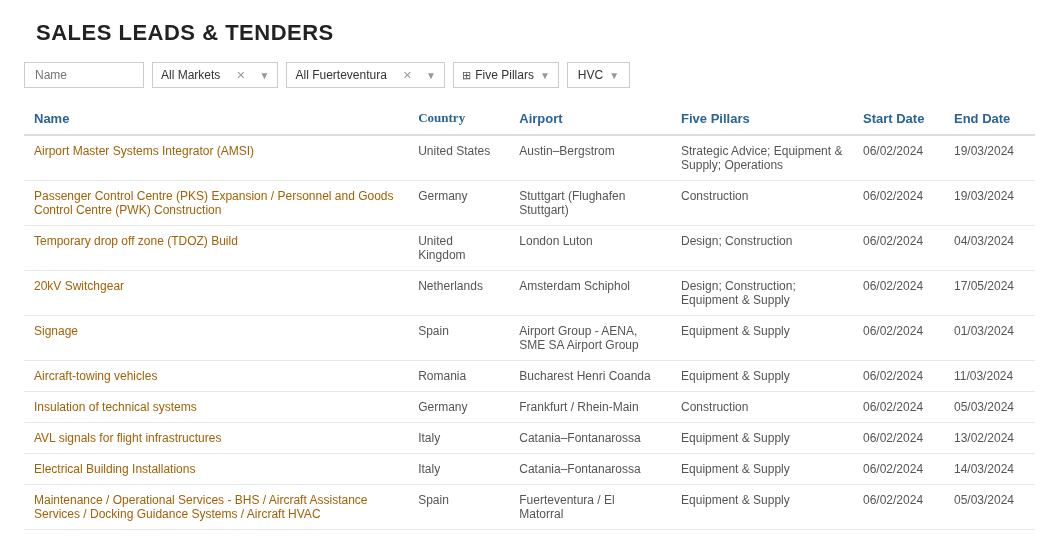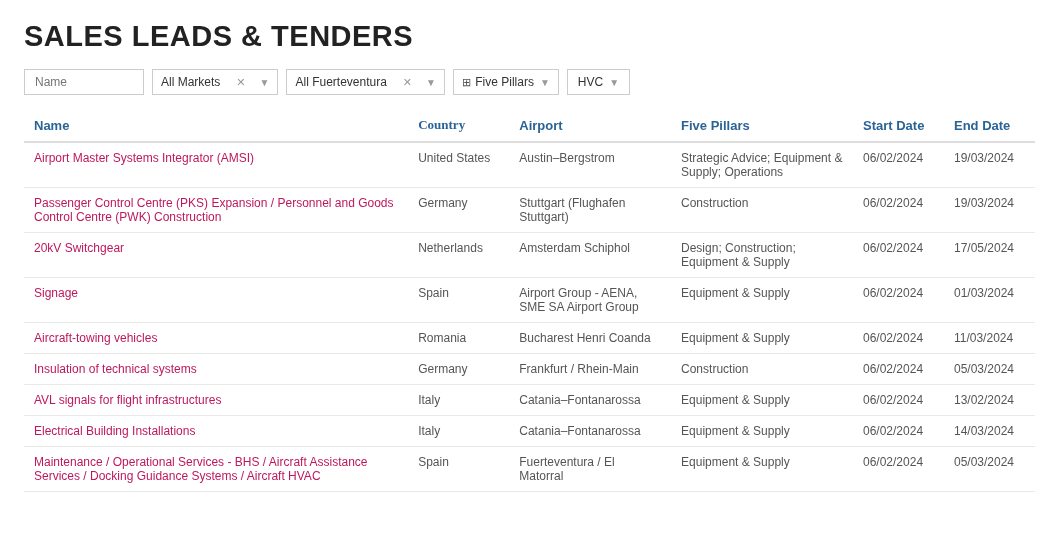--- a/index.html
+++ b/index.html
@@ -1,33 +1,33 @@
 <!DOCTYPE html>
 <html><head>
   <meta charset="utf-8">
   <style>
     * { box-sizing: border-box; margin: 0; padding: 0; }
     body { font-family: Arial, sans-serif; background: #fff; color: #333; font-size: 13px; }
     .container { padding: 20px 24px; }
-    .page-title { font-size: 29px; font-weight: 900; color: #222; letter-spacing: 0.5px; margin-bottom: 16px; text-transform: uppercase; }
+    .page-title { font-size: 22px; font-weight: 900; color: #222; letter-spacing: 0.5px; margin-bottom: 16px; text-transform: uppercase; margin-left: 12px; }
     .filters { display: flex; align-items: center; gap: 8px; margin-bottom: 14px; }
     .filter-input { border: 1px solid #ccc; padding: 5px 10px; font-size: 12px; color: #999; width: 120px; outline: none; }
     .filter-select { border: 1px solid #ccc; padding: 5px 8px; font-size: 12px; color: #333; display: flex; align-items: center; gap: 12px; background: #fff; cursor: pointer; user-select: none; }
     .filter-x { color: #999; cursor: pointer; margin-left: 4px; font-size: 11px; }
     .filter-arrow { color: #999; font-size: 10px; margin-left: 2px; }
     .filter-pillars { border: 1px solid #ccc; padding: 5px 8px; font-size: 12px; display: flex; align-items: center; gap: 4px; background: #fff; cursor: pointer; }
     .filter-pillars .grid-icon { font-size: 11px; color: #555; }
     .filter-hvc { border: 1px solid #ccc; padding: 5px 10px; font-size: 12px; display: flex; align-items: center; gap: 4px; background: #fff; cursor: pointer; }
 
     table { width: 100%; border-collapse: collapse; }
     thead tr { background: #fff; border-bottom: 2px solid #ddd; }
     thead th { text-align: left; padding: 8px 10px; font-size: 13px; font-weight: bold; color: #2a6496; white-space: nowrap; }
     tbody tr { border-bottom: 1px solid #e8e8e8; }
     tbody td { padding: 8px 10px; vertical-align: top; font-size: 12px; color: #555; }
-    tbody td.name-cell a { color: #be185d; text-decoration: none; }
+    tbody td.name-cell a { color: #a16207; text-decoration: none; }
     .col-name { width: 38%; }
     .col-country { width: 10%; font-family: Liberation Serif, serif; }
     .col-airport { width: 16%; }
     .col-pillars { width: 18%; }
     .col-start { width: 9%; }
     .col-end { width: 9%; }
   </style>
 </head>
 <body>
 
@@ -83,20 +83,28 @@
         </tr>
         <tr>
           <td class="name-cell col-name"><a href="#">Passenger Control Centre (PKS) Expansion / Personnel and Goods Control Centre (PWK) Construction</a></td>
           <td>Germany</td>
           <td>Stuttgart (Flughafen Stuttgart)</td>
           <td>Construction</td>
           <td>06/02/2024</td>
           <td>19/03/2024</td>
         </tr>
         <tr>
+          <td class="name-cell col-name"><a href="#">Temporary drop off zone (TDOZ) Build</a></td>
+          <td>United Kingdom</td>
+          <td>London Luton</td>
+          <td>Design; Construction</td>
+          <td>06/02/2024</td>
+          <td>04/03/2024</td>
+        </tr>
+        <tr>
           <td class="name-cell col-name"><a href="#">20kV Switchgear</a></td>
           <td>Netherlands</td>
           <td>Amsterdam Schiphol</td>
           <td>Design; Construction; Equipment &amp; Supply</td>
           <td>06/02/2024</td>
           <td>17/05/2024</td>
         </tr>
         <tr>
           <td class="name-cell col-name"><a href="#">Signage</a></td>
           <td>Spain</td>

